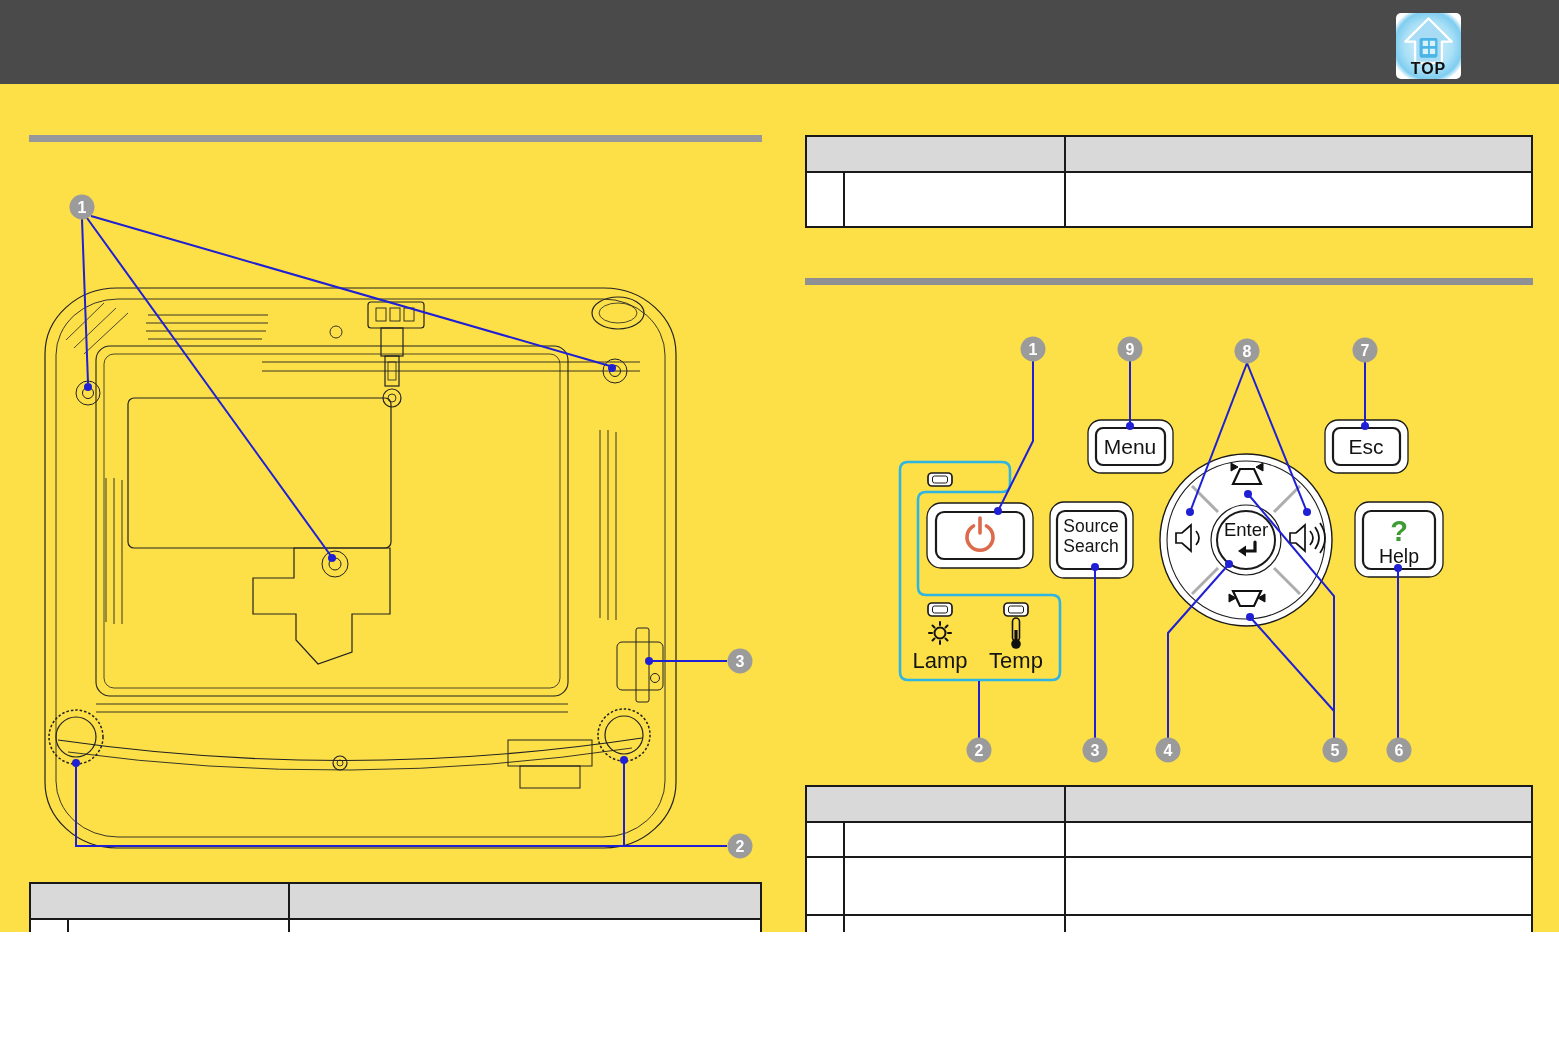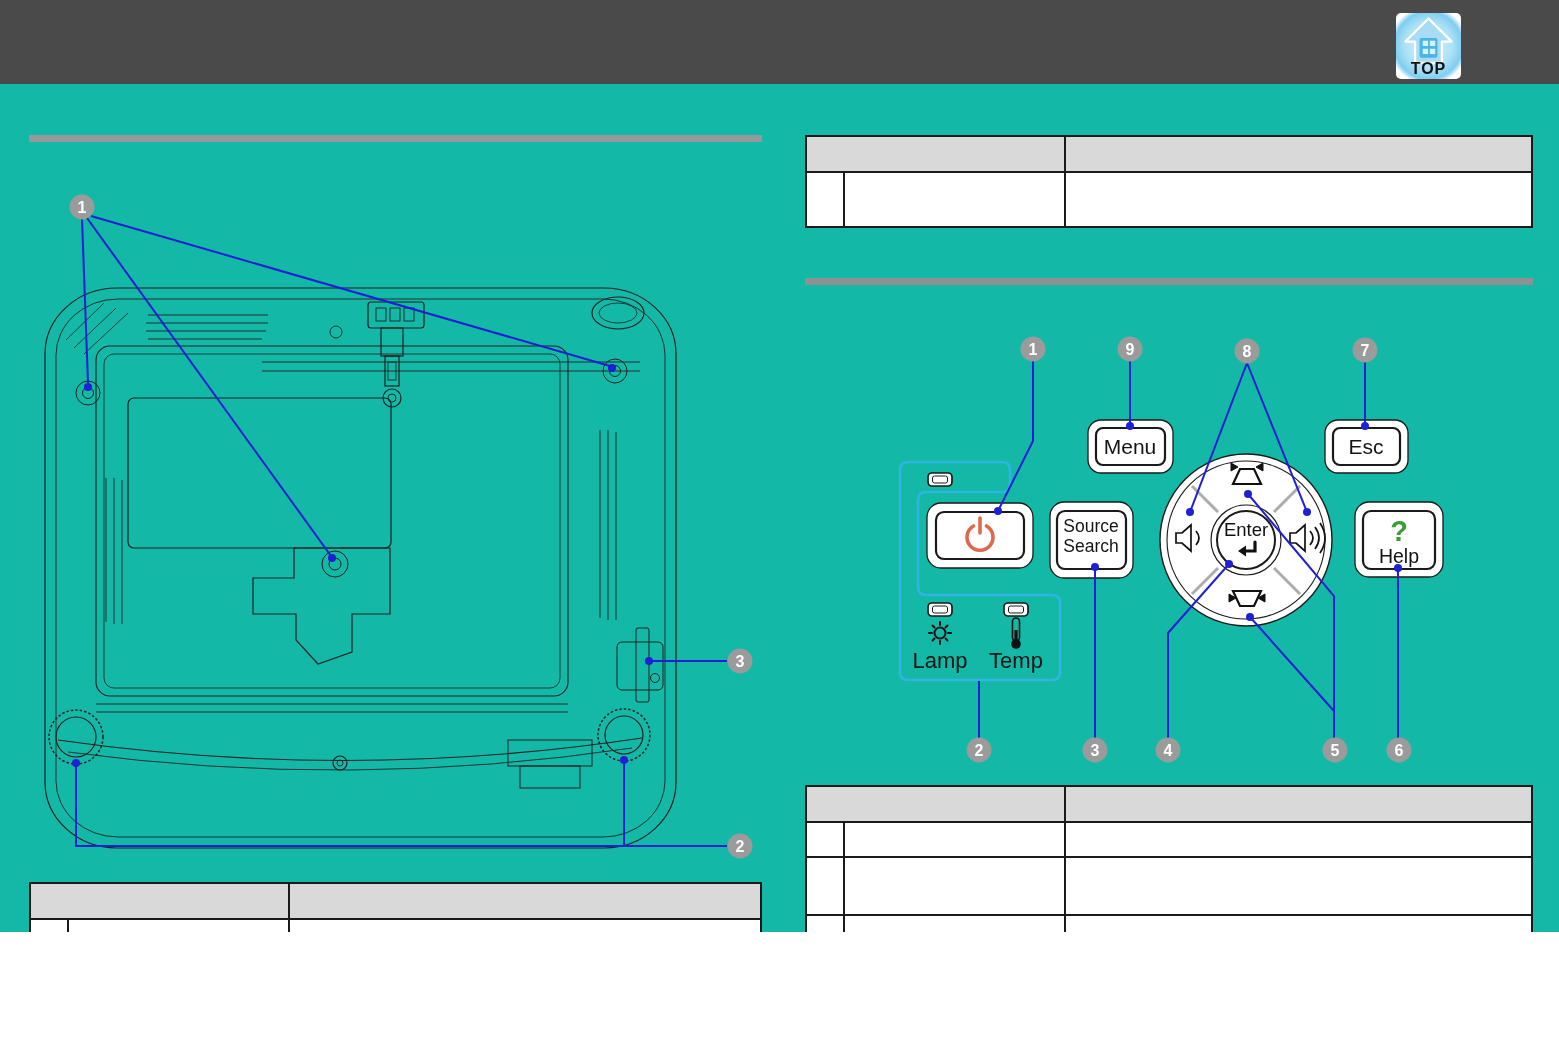--- a/index.html
+++ b/index.html
@@ -1,19 +1,19 @@
 <!DOCTYPE html>
 <html><head>
 <meta charset="utf-8">
 <style>
   * { margin:0; padding:0; box-sizing:border-box; }
   body { background:#ffffff; }
   .page {
     position:relative; width:1559px; height:932px;
-    background:#14b8a6; overflow:hidden;
+    background:#fde047; overflow:hidden;
     font-family:"Liberation Sans", sans-serif;
   }
   
   .topbar {
     position:absolute; left:0; top:0; width:1559px; height:84px;
     background:#4a4a4a;
   }
   .top-icon {
     position:absolute; right:98px; top:13px; width:65px; height:66px;
     background:#ffffff; border-radius:5px; overflow:hidden;

